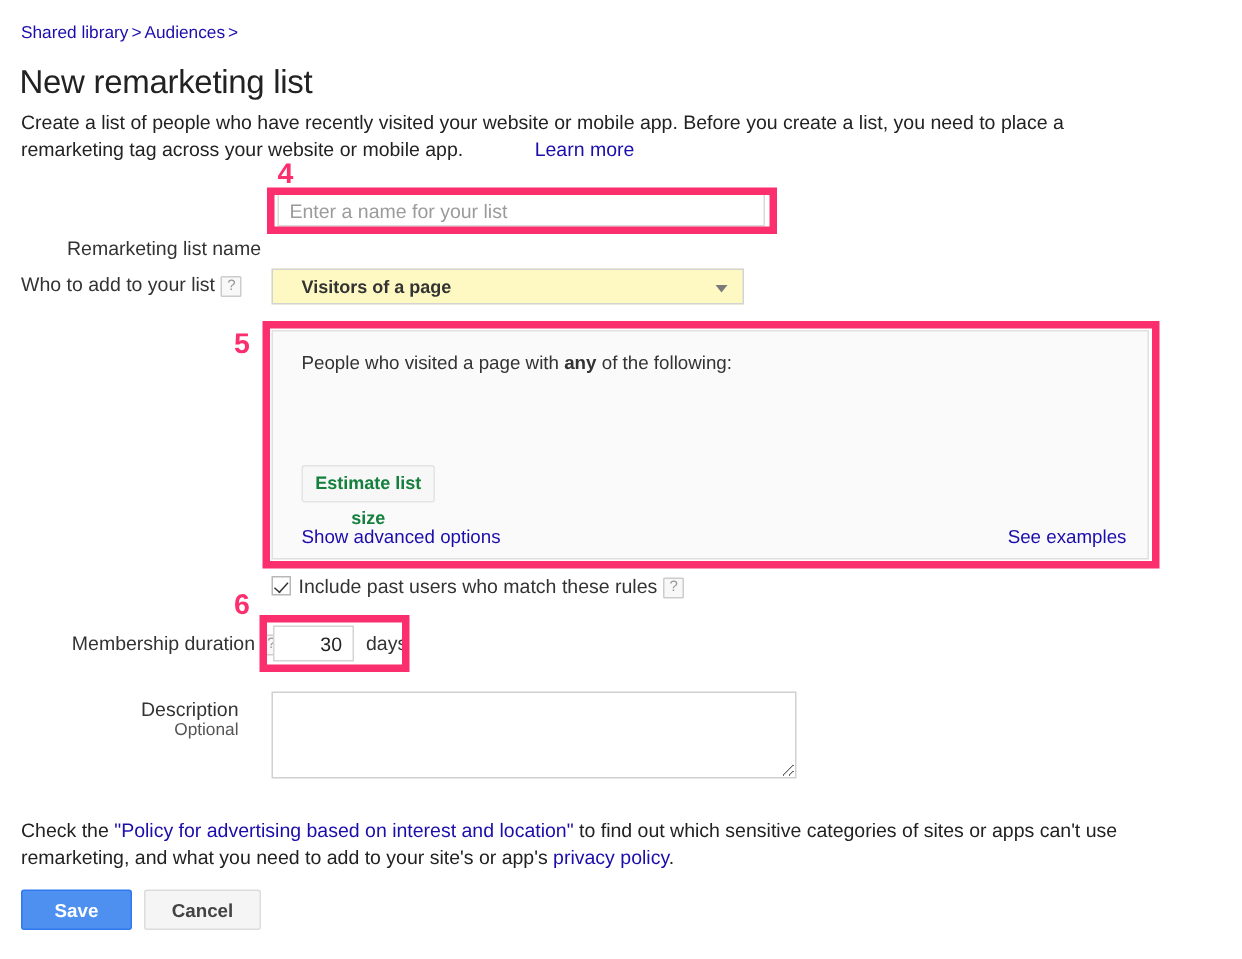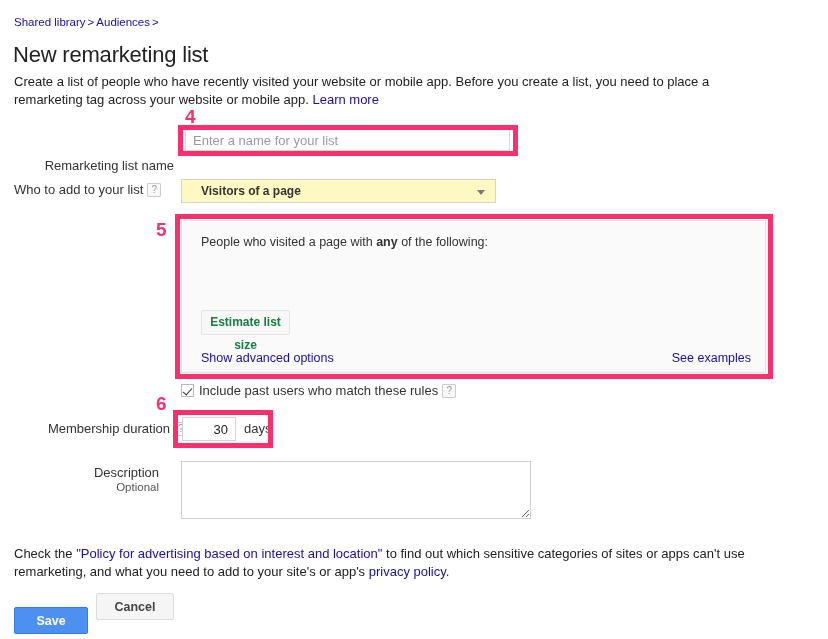--- a/index.html
+++ b/index.html
@@ -46,21 +46,21 @@
 
   .intro {
     position: absolute;
     left: 14px;
     top: 73px;
     width: 740px;
     font-size: 13px;
     line-height: 18px;
     color: #222222;
   }
-  .intro a { color: #1a0dab; text-decoration: none; }
+  .intro a { color: #1a0dab; text-decoration: none; margin-left: 44px; }
 
   
   .row-label {
     position: absolute;
     text-align: right;
     font-size: 13px;
     color: #333333;
     white-space: nowrap;
   }
   .help-q {
@@ -308,21 +308,20 @@
     height: 27px;
     background: #4d90f0;
     border: 1px solid #3079ed;
     border-radius: 2px;
     color: #ffffff;
     font-family: "Liberation Sans", sans-serif;
     font-size: 12.5px;
     font-weight: bold;
     cursor: pointer;
     padding: 0;
-    margin-top: 14px;
   }
   .cancel-btn {
     position: absolute;
     left: 96px;
     top: 593px;
     width: 78px;
     height: 27px;
     background: #f5f5f5;
     border: 1px solid #dcdcdc;
     border-radius: 2px;

